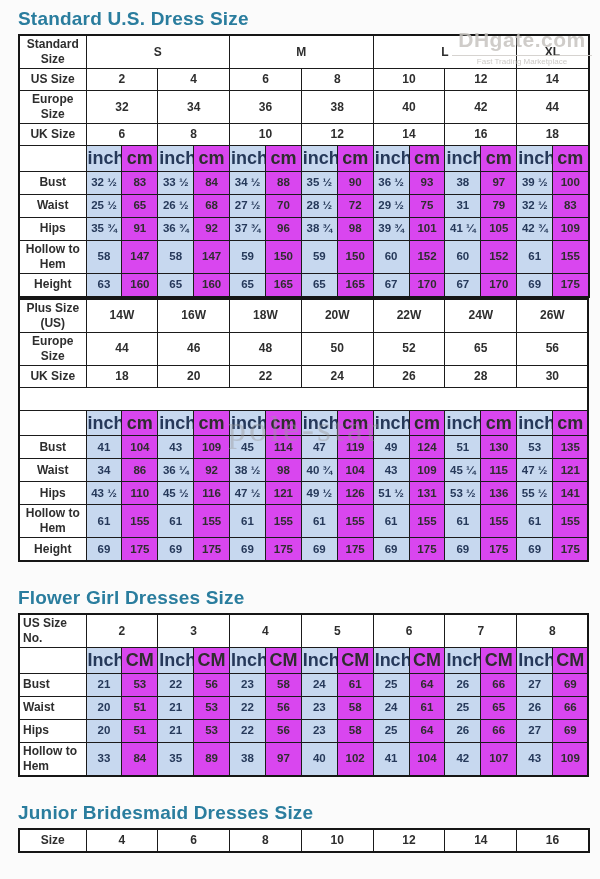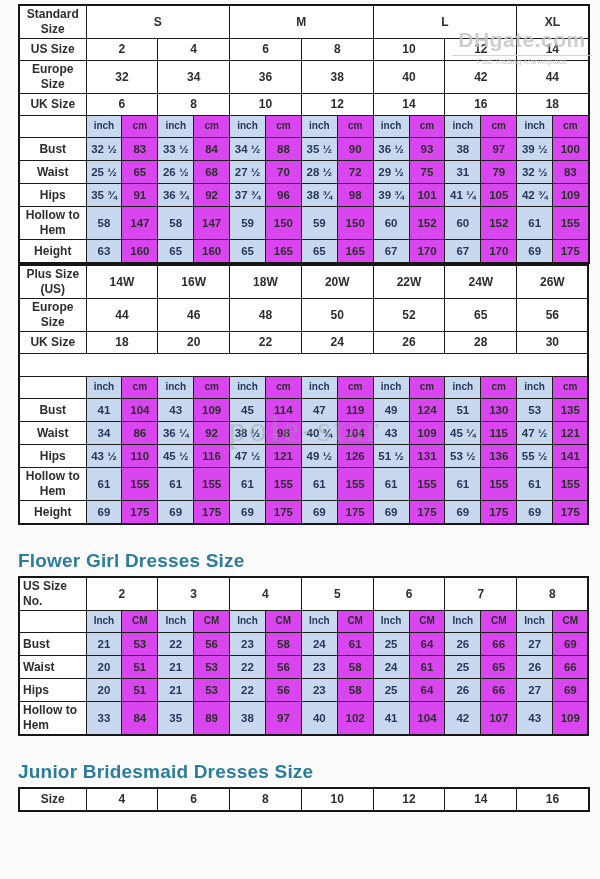--- a/index.html
+++ b/index.html
@@ -44,21 +44,21 @@
   }
   table.size-table.labels-left th.row-label{
     text-align:left;
     padding-left:3px;
   }
   table.size-table td.hdr-cell{
     font-size:12px;
     background:#ffffff;
   }
   table.size-table td.unit-cell{
-    font-size:10px;
+    font-size:18px;
     height:18px;
   }
   table.size-table td.num-cell{
     font-size:11.5px;
     height:20px;
   }
   table.size-table td.cell-blue{
     background:#c7d8ef;
     color:#26395a;
   }
@@ -112,20 +112,21 @@
 <div class="page">
 
   <div class="wm-dhgate">
     <div class="dh-main">DHgate.com</div>
     <div class="dh-sub">Fast Trading Marketplace</div>
   </div>
 
   <div class="wm-polestar">pole-star</div>
 
   <div id="tables-mount">
+      <h2 class="section-title first">Standard U.S. Dress Size</h2>
       <table class="size-table">
         <colgroup>
           <col style="width: 67px;">
           <col style="width: 35.9px;">
           <col style="width: 35.9px;">
           <col style="width: 35.9px;">
           <col style="width: 35.9px;">
           <col style="width: 35.9px;">
           <col style="width: 35.9px;">
           <col style="width: 35.9px;">

